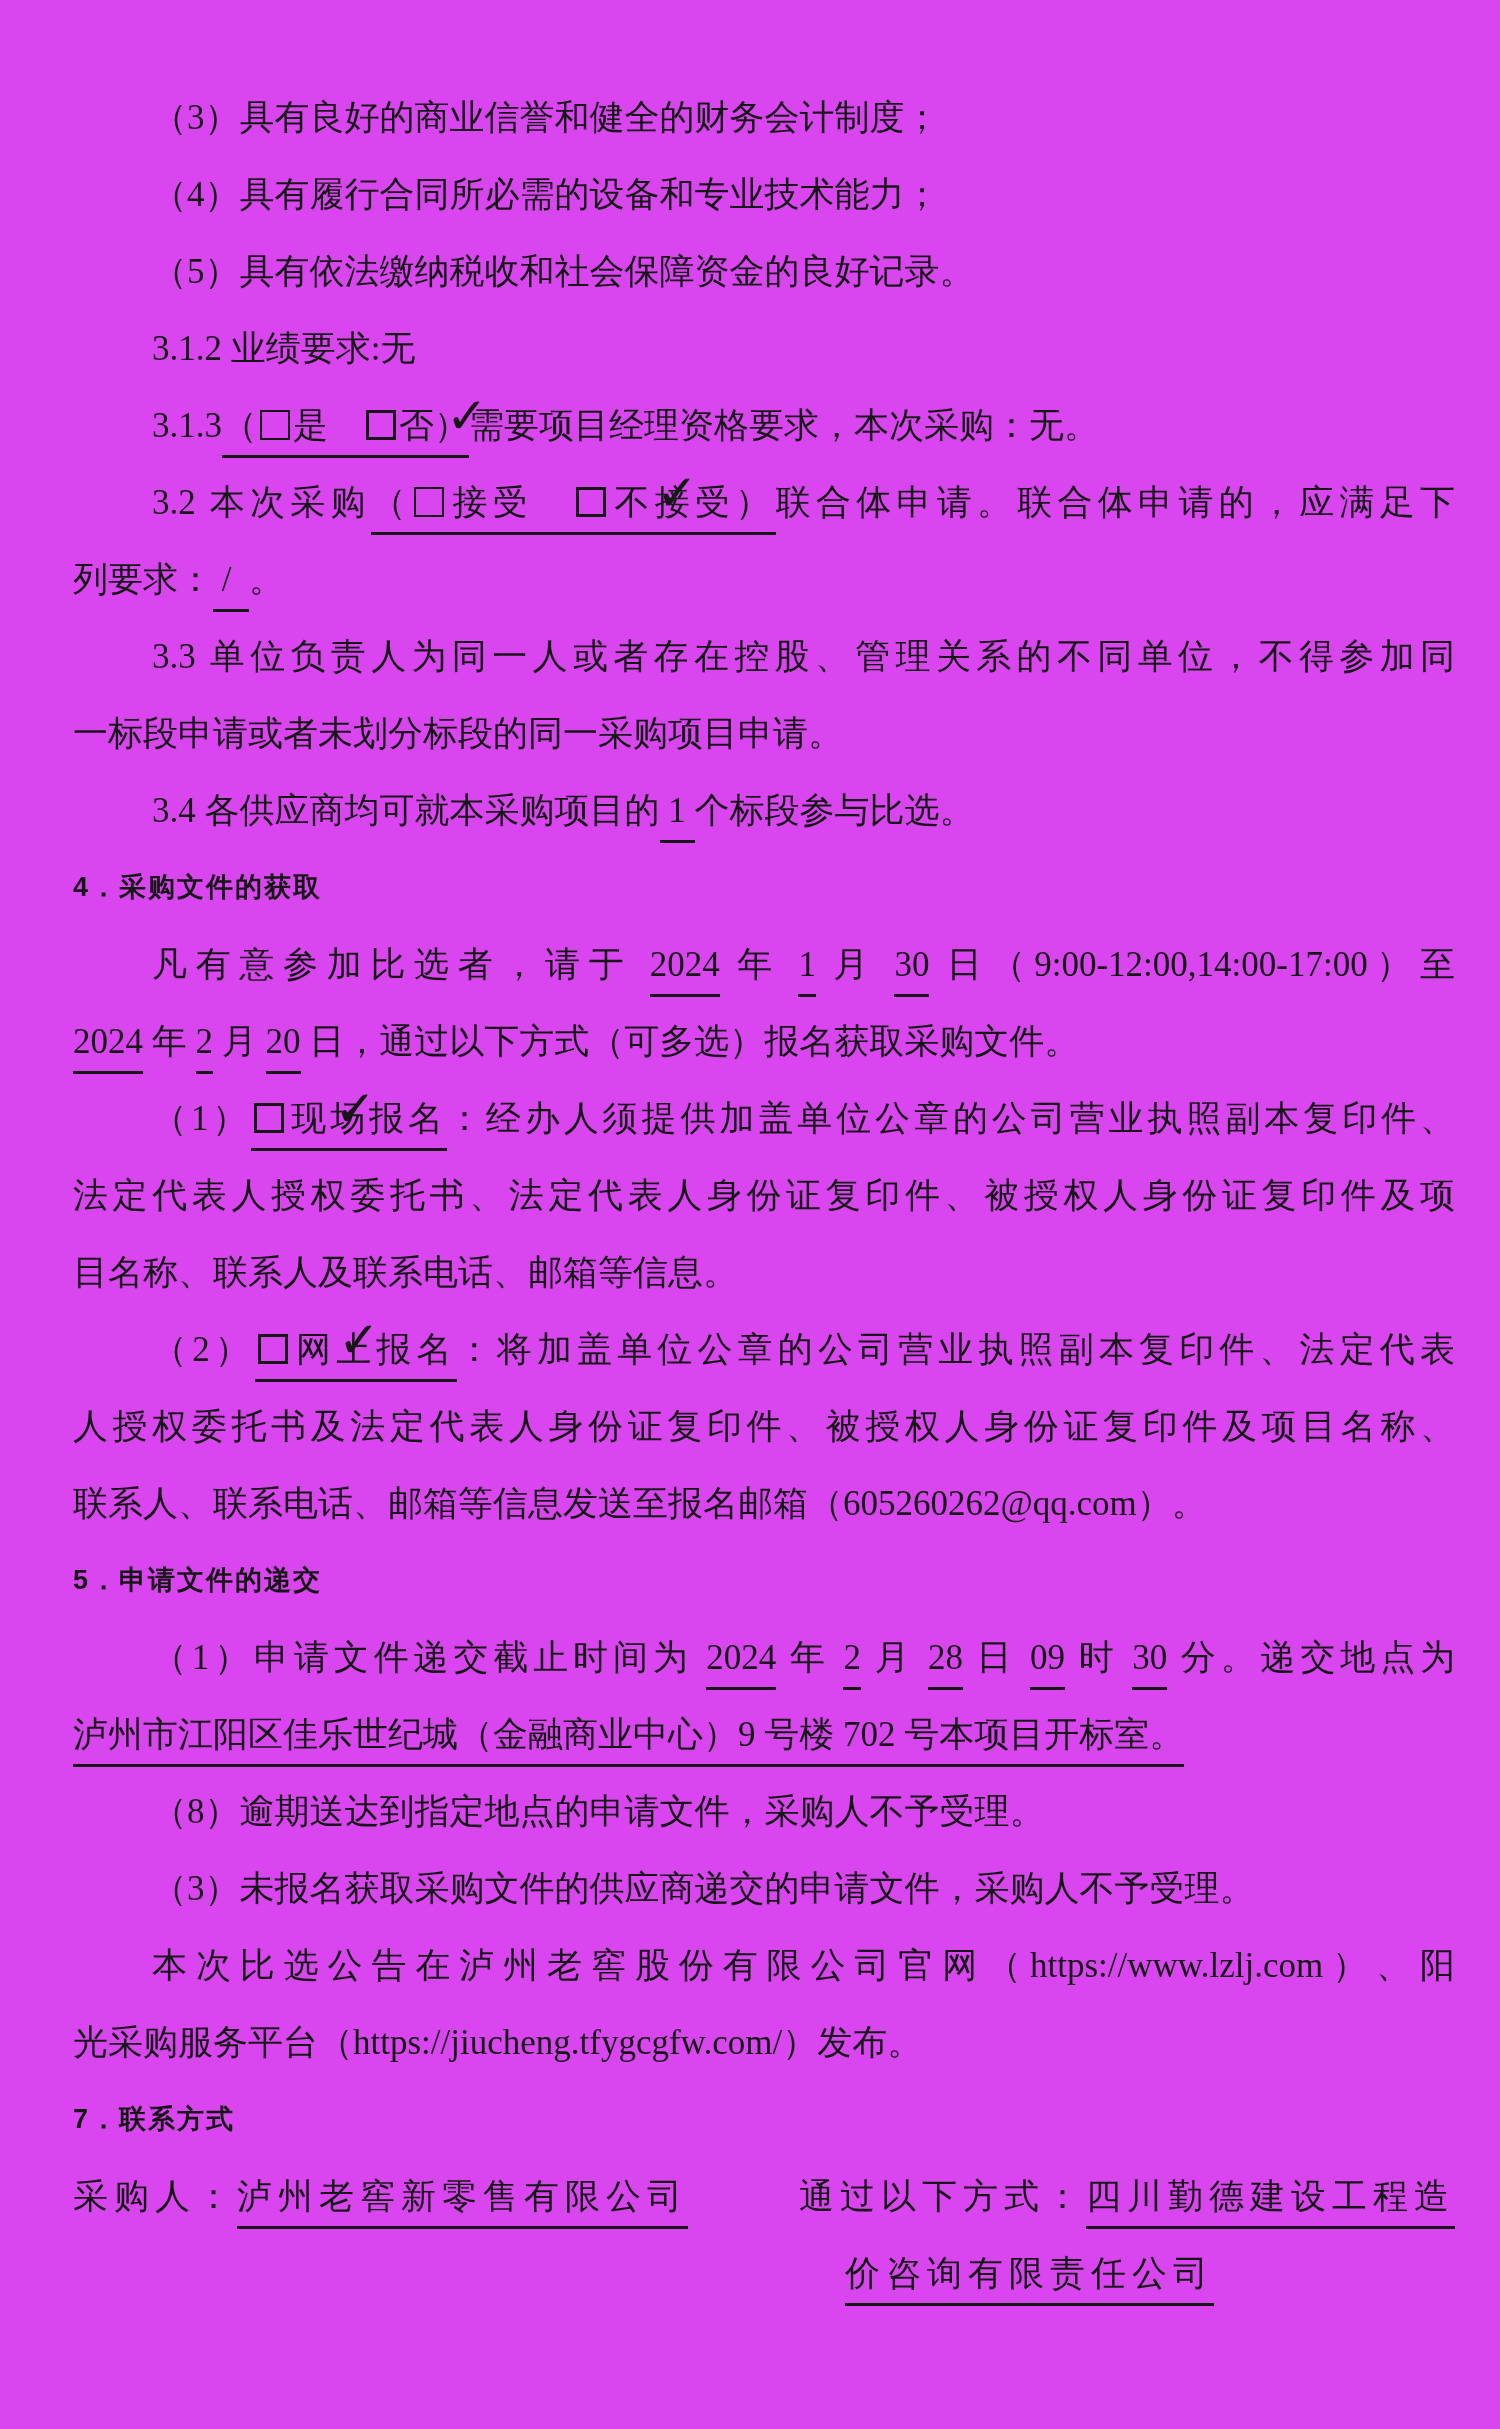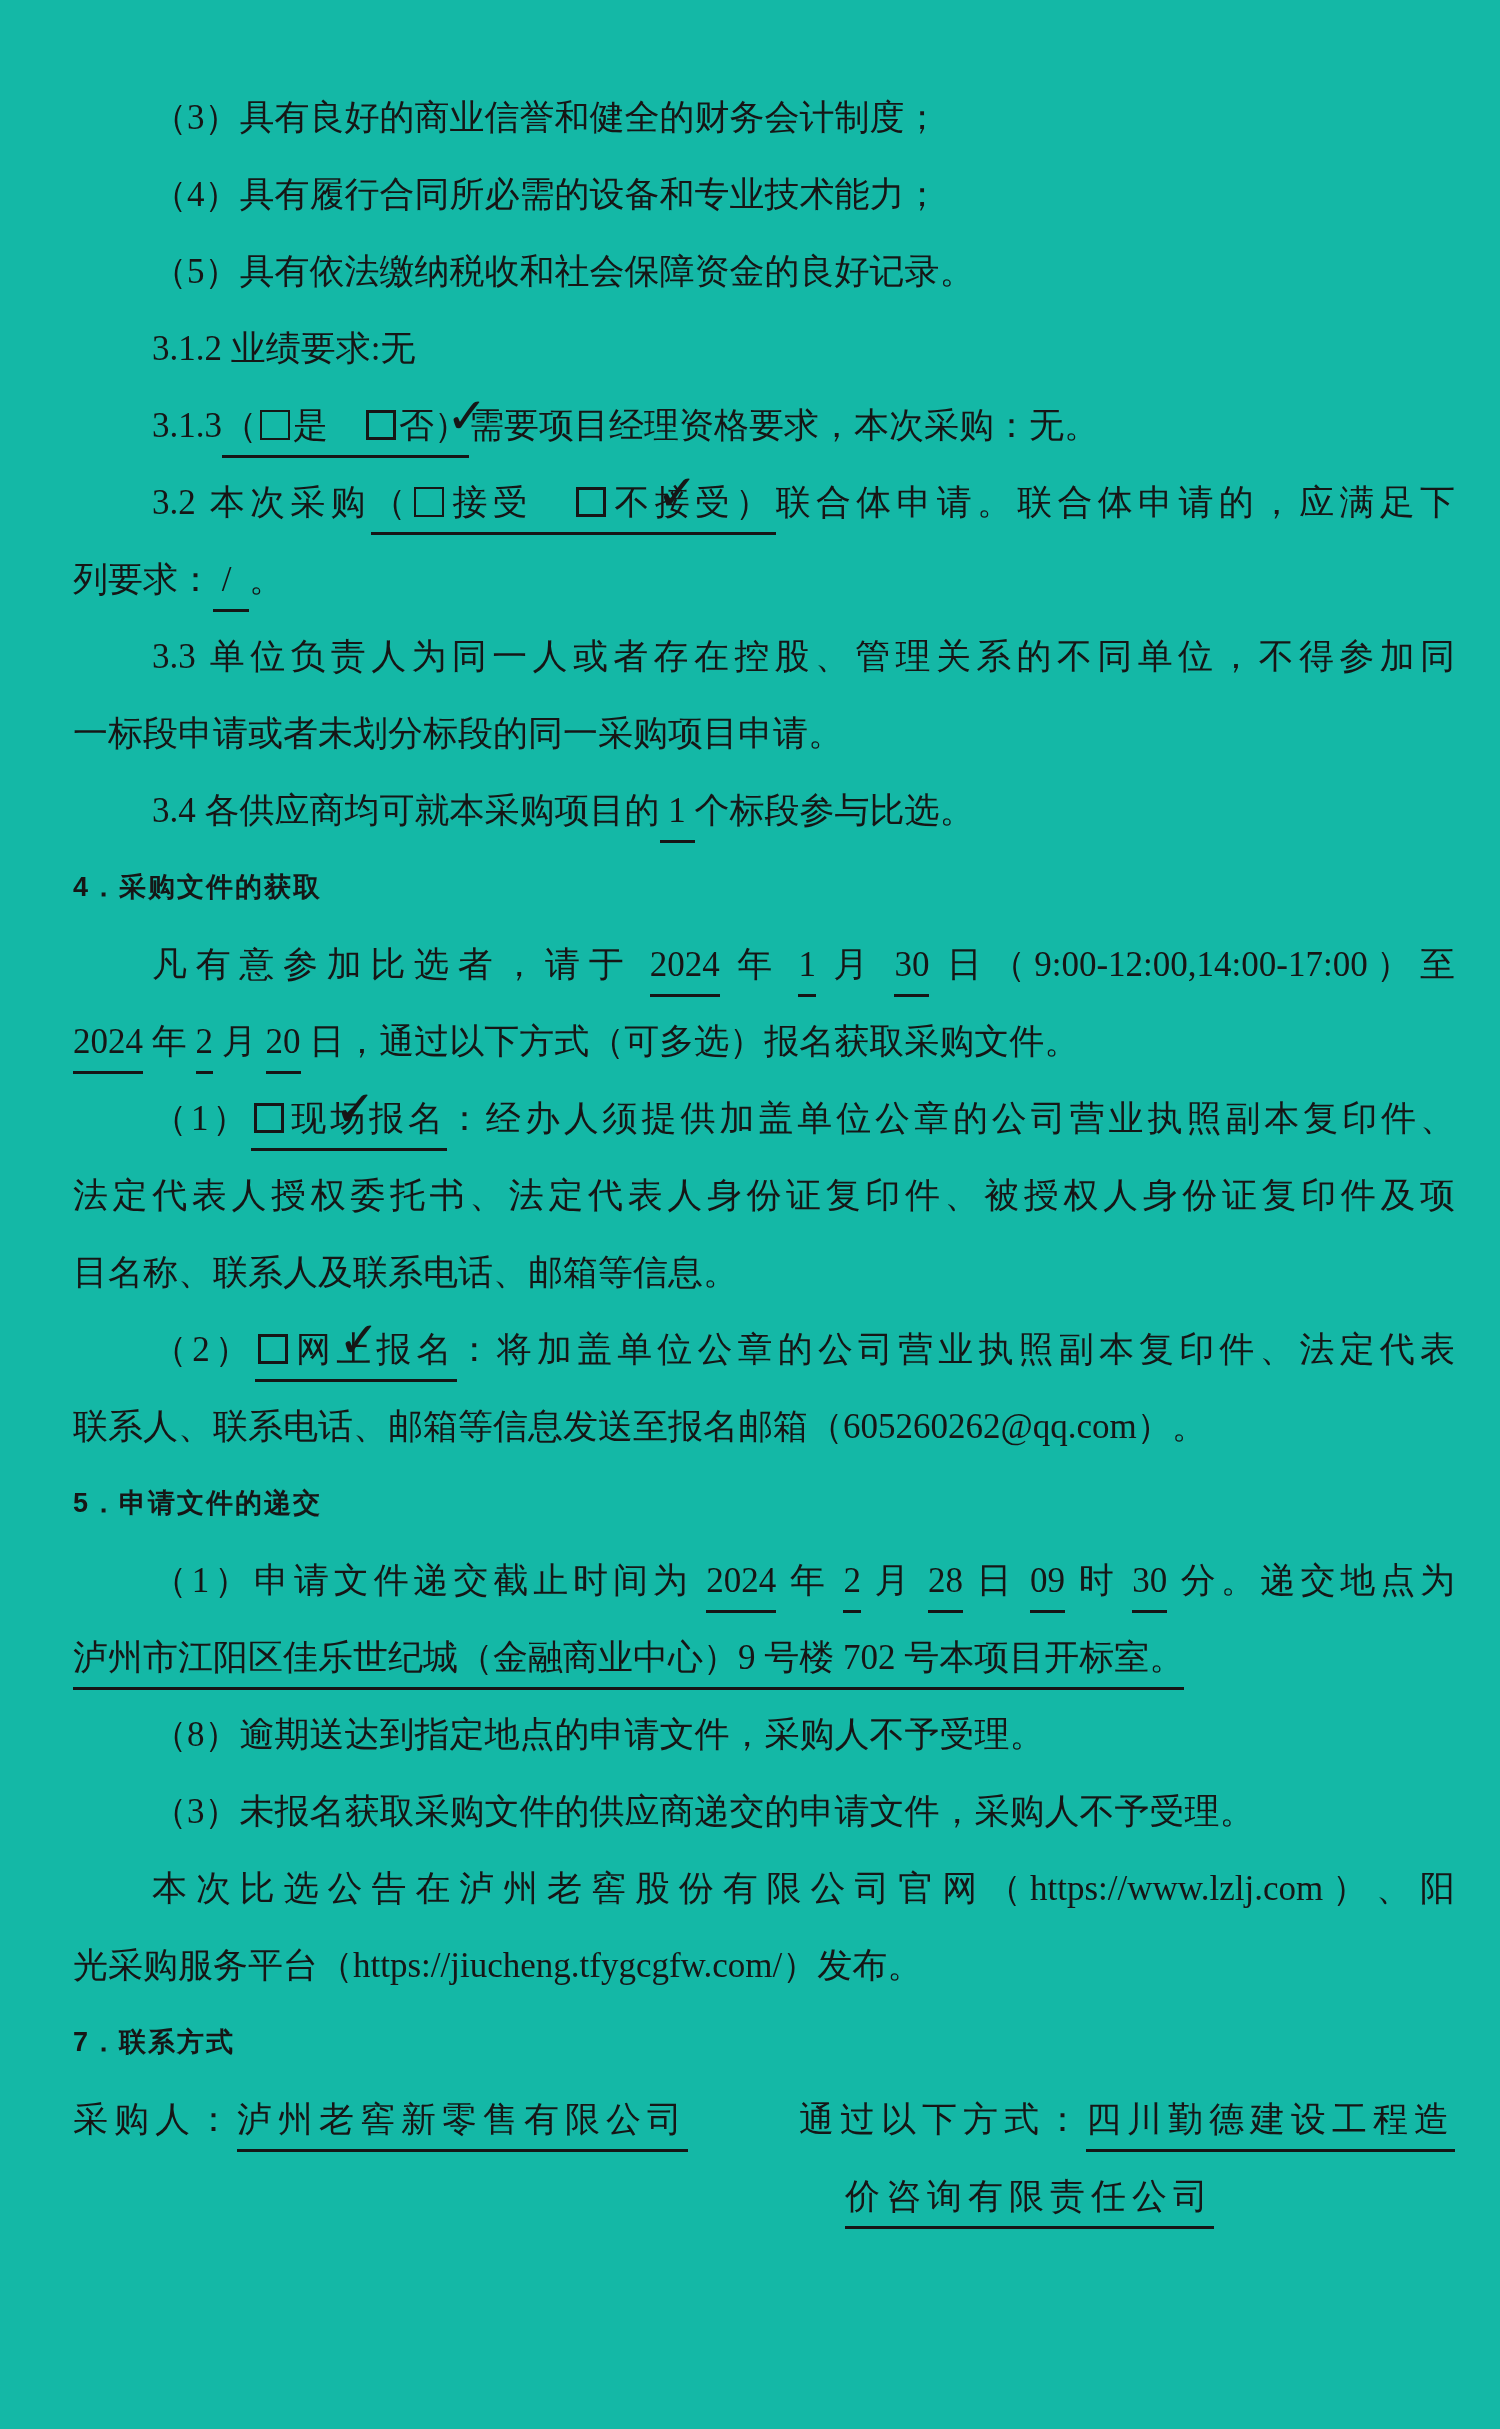--- a/index.html
+++ b/index.html
@@ -3,21 +3,21 @@
 <meta charset="utf-8">
 <style>
   html,body{margin:0;padding:0;}
   body{
     width:1500px;height:2429px;background:#ffffff;color:#161616;
     font-family:"Liberation Serif","DejaVu Serif",serif;
     overflow:hidden;
   }
   .page{
     box-sizing:border-box;width:1500px;height:2429px;
-    padding:79px 45px 0 73px;overflow:hidden;background:#14b8a6;
+    padding:79px 45px 0 73px;overflow:hidden;background:#d946ef;
   }
   .line{
     margin:0;height:77px;line-height:77px;font-size:35px;
     white-space:nowrap;
   }
   .line.j{white-space:normal;text-align:justify;text-align-last:justify;}
   .ind{text-indent:79px;}
   .h{
     font-family:"Liberation Sans","DejaVu Sans",sans-serif;
     font-weight:bold;font-size:27px;letter-spacing:2px;
@@ -50,20 +50,21 @@
     <p class="line ind j"><span>3.3 单位负责人为同一人或者存在控股、管理关系的不同单位，不得参加同</span></p>
     <p class="line"><span>一标段申请或者未划分标段的同一采购项目申请。</span></p>
     <p class="line ind"><span>3.4 各供应商均可就本采购项目的</span><span class="u"><span>&nbsp;1&nbsp;</span></span><span>个标段参与比选。</span></p>
     <p class="line h"><span>4．采购文件的获取</span></p>
     <p class="line ind j"><span>凡有意参加比选者，请于 </span><span class="u">2024</span><span> 年 </span><span class="u">1</span><span> 月 </span><span class="u">30</span><span> 日（9:00-12:00,14:00-17:00）至</span></p>
     <p class="line"><span class="u">2024</span><span> 年 </span><span class="u">2</span><span> 月 </span><span class="u">20</span><span> 日，通过以下方式（可多选）报名获取采购文件。</span></p>
     <p class="line ind j"><span>（1）</span><span class="u"><span class="cb checked"></span><span>现场报名</span></span><span>：经办人须提供加盖单位公章的公司营业执照副本复印件、</span></p>
     <p class="line j"><span>法定代表人授权委托书、法定代表人身份证复印件、被授权人身份证复印件及项</span></p>
     <p class="line"><span>目名称、联系人及联系电话、邮箱等信息。</span></p>
     <p class="line ind j"><span>（2）</span><span class="u"><span class="cb checked"></span><span>网上报名</span></span><span>：将加盖单位公章的公司营业执照副本复印件、法定代表</span></p>
+    <p class="line j"><span>人授权委托书及法定代表人身份证复印件、被授权人身份证复印件及项目名称、</span></p>
     <p class="line"><span>联系人、联系电话、邮箱等信息发送至报名邮箱（605260262@qq.com）。</span></p>
     <p class="line h"><span>5．申请文件的递交</span></p>
     <p class="line ind j"><span>（1）申请文件递交截止时间为 </span><span class="u">2024</span><span> 年 </span><span class="u">2</span><span> 月 </span><span class="u">28</span><span> 日 </span><span class="u">09</span><span> 时 </span><span class="u">30</span><span> 分。递交地点为</span></p>
     <p class="line"><span class="u">泸州市江阳区佳乐世纪城（金融商业中心）9 号楼 702 号本项目开标室。</span></p>
     <p class="line ind"><span>（8）逾期送达到指定地点的申请文件，采购人不予受理。</span></p>
     <p class="line ind"><span>（3）未报名获取采购文件的供应商递交的申请文件，采购人不予受理。</span></p>
     <p class="line ind j"><span>本次比选公告在泸州老窖股份有限公司官网（https://www.lzlj.com）、阳</span></p>
     <p class="line"><span>光采购服务平台（https://jiucheng.tfygcgfw.com/）发布。</span></p>
     <p class="line h"><span>7．联系方式</span></p>
     <p class="line twocol">

